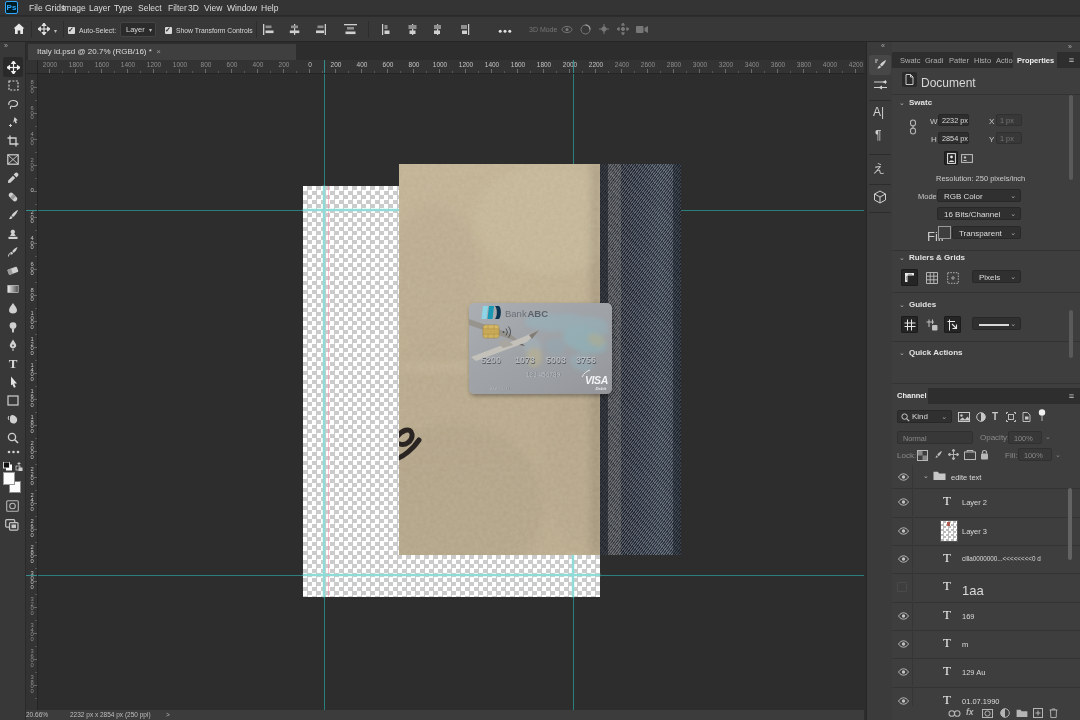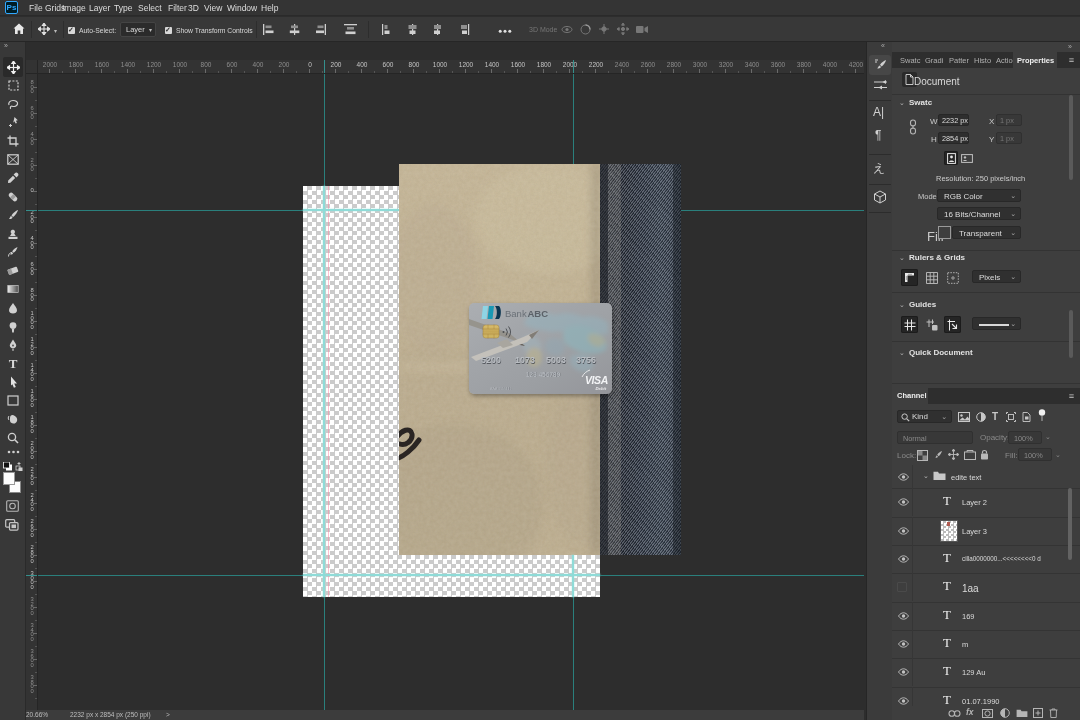--- a/index.html
+++ b/index.html
@@ -345,20 +345,23 @@
         <rect x="0.7" y="0.7" width="11.6" height="10.6" rx="1" fill="none" stroke="#b5b5b5" stroke-width="1.1"></rect>
         <circle cx="6.5" cy="6" r="2.8" fill="none" stroke="#b5b5b5" stroke-width="1.1"></circle>
       </svg>
     <svg style="position:absolute;left:5px;top:477px" width="14" height="12" viewBox="0 0 14 12">
         <rect x="0.7" y="0.7" width="9" height="7.5" rx="1" fill="none" stroke="#c5c5c5" stroke-width="1.2"></rect>
         <rect x="4.5" y="3.6" width="8.5" height="7.5" rx="1" fill="#3a3a3a" stroke="#c5c5c5" stroke-width="1.2"></rect>
         <rect x="6.5" y="5.5" width="4.5" height="3.6" fill="#c5c5c5"></rect>
       </svg>
   </div>
 
+  <div class="abs" id="tabbar">
+    <div id="doctab">Italy id.psd @ 20.7% (RGB/16) * <span style="color:#9a9a9a">&nbsp;×</span></div>
+  </div>
   <div class="abs" id="pasteboard"></div>
   <div class="abs" id="hruler">
     <span class="rnum" style="left:2px;width:20px;text-align:center;display:inline-block">2000</span>
     <i class="rtick" style="left:11px"></i>
     <span class="rnum" style="left:28px;width:20px;text-align:center;display:inline-block">1800</span>
     <i class="rtick" style="left:37px"></i>
     <span class="rnum" style="left:54px;width:20px;text-align:center;display:inline-block">1600</span>
     <i class="rtick" style="left:63px"></i>
     <span class="rnum" style="left:80px;width:20px;text-align:center;display:inline-block">1400</span>
     <i class="rtick" style="left:89px"></i>
@@ -700,21 +703,21 @@
       <span style="position:absolute;left:104px;top:4px;font-size:7.5px;color:#b0b0b0">Actio</span>
       <div style="position:absolute;left:121px;top:0;width:44px;height:16px;background:#3e3e3e"></div>
       <span style="position:absolute;left:125px;top:4px;font-size:7.5px;color:#efefef;font-weight:bold">Properties</span>
       <span style="position:absolute;right:6px;top:3px;font-size:9px;color:#c5c5c5">≡</span>
     </div>
     <div style="position:absolute;left:10px;top:30px;width:15px;height:15px;background:#2a2a2a;border-radius:2px">
       <svg style="position:absolute;left:3px;top:2px" width="9" height="11" viewBox="0 0 9 11">
           <path d="M1 0.5 L5.5 0.5 L8 3 L8 10.5 L1 10.5 Z M5.5 0.5 L5.5 3 L8 3" fill="none" stroke="#d8d8d8" stroke-width="0.9"></path>
         </svg>
     </div>
-    <span style="position:absolute;left:22px;top:34px;font-size:10px;color:#d8d8d8">Document</span>
+    <span style="position:absolute;left:29px;top:34px;font-size:12px;color:#d8d8d8">Document</span>
     <div class="sectionsep" style="top:52px"></div>
     <span class="chev" style="left:7px;top:57px">⌄</span>
     <span class="phead" style="left:17px;top:56px">Swatc</span>
     <svg style="position:absolute;left:17px;top:77px" width="8" height="16" viewBox="0 0 8 16">
         <rect x="1.5" y="1" width="5" height="6" rx="2.5" fill="none" stroke="#b5b5b5" stroke-width="1.1"></rect>
         <rect x="1.5" y="9" width="5" height="6" rx="2.5" fill="none" stroke="#b5b5b5" stroke-width="1.1"></rect>
         <line x1="4" y1="6" x2="4" y2="10" stroke="#b5b5b5" stroke-width="1.1"></line>
       </svg>
     <span class="plabel" style="left:38px;top:75px">W</span>
     <div class="inbox" style="left:46px;top:72px;width:31px;height:12px;padding:1px 0 0 3px">2232 px</div>
@@ -785,21 +788,21 @@
           <path d="M2.5 0.5 V11.5 M0.5 2.5 H8" stroke="#e8e8e8" stroke-width="1"></path>
           <path d="M5 5 L9.5 9.5 M9.5 5.5 L9.5 9.5 L5.5 9.5" stroke="#e8e8e8" stroke-width="1.1" fill="none"></path>
         </svg>
     </div>
     <div class="ddown" style="left:80px;top:275px;width:49px;height:13px">
         <div style="position:absolute;left:6px;top:6px;width:30px;height:1.5px;background:#d8d8d8"></div>
         <span class="ddchev" style="top:2px">⌄</span>
       </div>
     <div class="sectionsep" style="top:299px"></div>
     <span class="chev" style="left:7px;top:307px">⌄</span>
-    <span class="phead" style="left:17px;top:306px">Quick Document</span>
+    <span class="phead" style="left:17px;top:306px">Quick Actions</span>
     <div class="sectionsep" style="top:341px"></div>
 
     <div style="position:absolute;left:177px;top:53px;width:4px;height:85px;background:#5a5a5a;border-radius:2px"></div>
     <div style="position:absolute;left:177px;top:268px;width:4px;height:48px;background:#5a5a5a;border-radius:2px"></div>
 
     <div style="position:absolute;left:0;top:346px;width:188px;height:16px;background:#2e2e2e">
       <div style="position:absolute;left:0;top:0;width:36px;height:16px;background:#3e3e3e"></div>
       <span style="position:absolute;left:5px;top:3px;font-size:7.5px;color:#efefef;font-weight:bold">Channel</span>
       <span style="position:absolute;right:6px;top:3px;font-size:9px;color:#c5c5c5">≡</span>
     </div>
@@ -911,21 +914,21 @@
           </div>
   <span class="tthumb" style="left:51px;top:5px">T</span>
   <span class="lname" style="left:70px;top:10px;font-size:6.3px">cilla0000000...&lt;&lt;&lt;&lt;&lt;&lt;&lt;&lt;0 d</span>
 </div>
     <div class="lsep" style="top:531px"></div>
     <div class="lrow" style="top:531px;height:28px">
   <div class="eyebox">
             <div style="position:absolute;left:5px;top:50%;margin-top:-5px;width:10px;height:10px;border:1px solid #4a4a4a;border-radius:1px"></div>
           </div>
   <span class="tthumb" style="left:51px;top:5px">T</span>
-  <span class="lname" style="left:70px;top:10px;font-size:10px">1aa</span>
+  <span class="lname" style="left:70px;top:10px;font-size:13px">1aa</span>
 </div>
     <div class="lsep" style="top:560px"></div>
     <div class="lrow" style="top:560px;height:28px">
   <div class="eyebox">
             <svg class="eye" width="11" height="8" viewBox="0 0 11 8">
               <path d="M0.5 4 C2 1.6 4 0.8 5.5 0.8 C7 0.8 9 1.6 10.5 4 C9 6.4 7 7.2 5.5 7.2 C4 7.2 2 6.4 0.5 4 Z" fill="none" stroke="#c2c2c2" stroke-width="0.9"></path>
               <circle cx="5.5" cy="4" r="1.7" fill="#c2c2c2"></circle>
             </svg>
           </div>
   <span class="tthumb" style="left:51px;top:5px">T</span>

